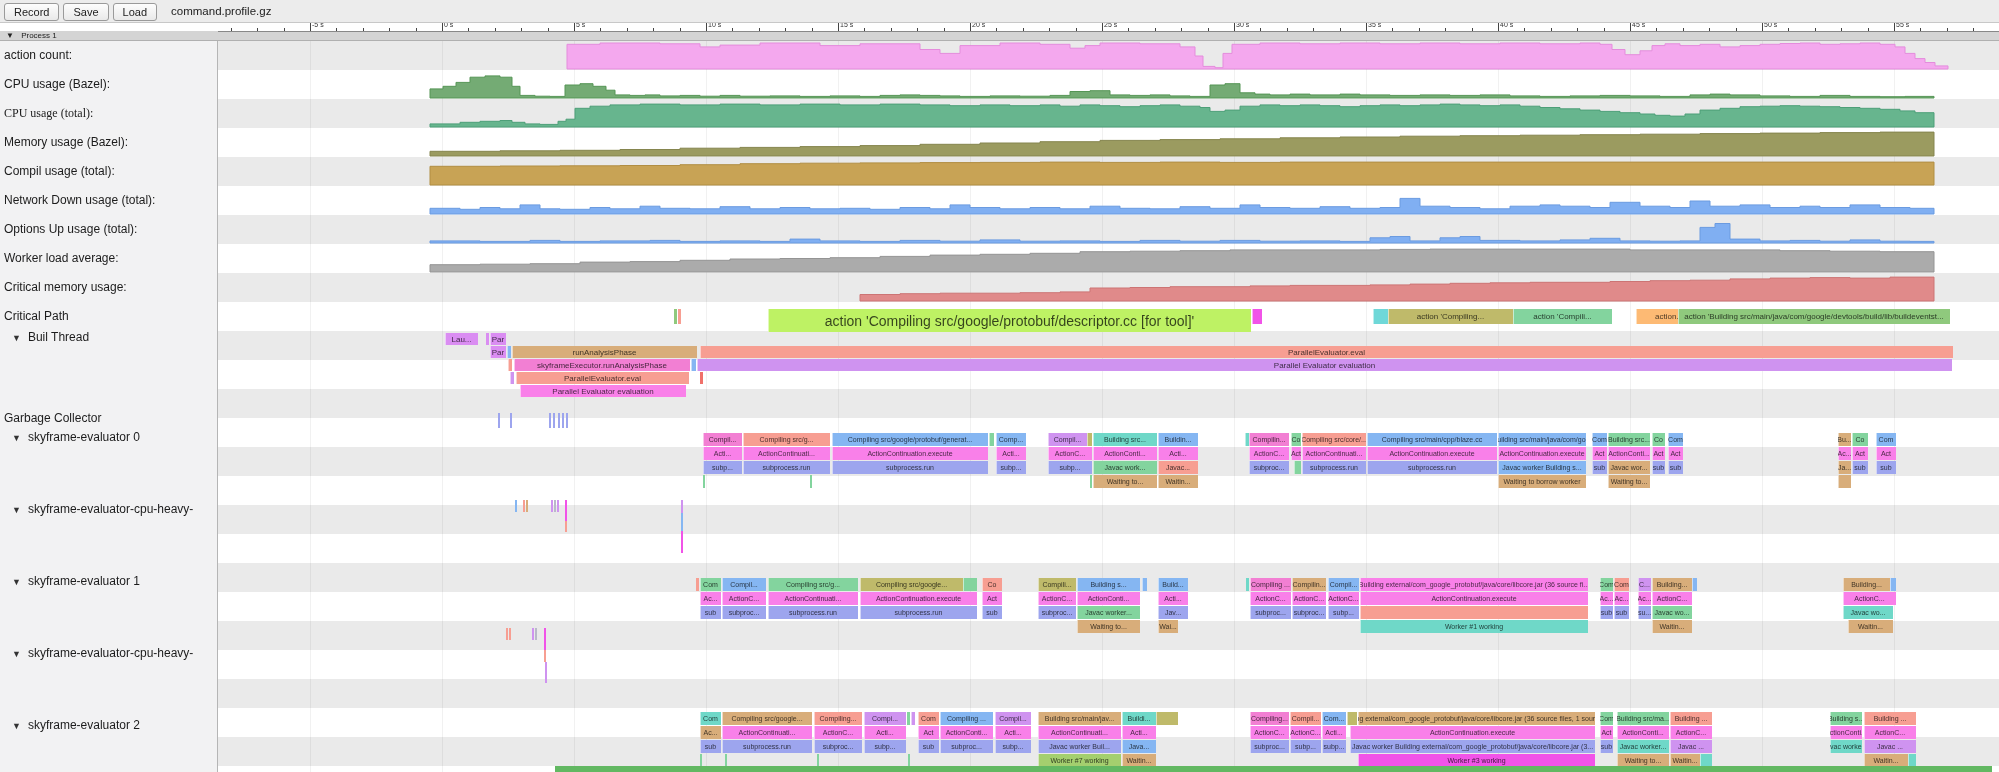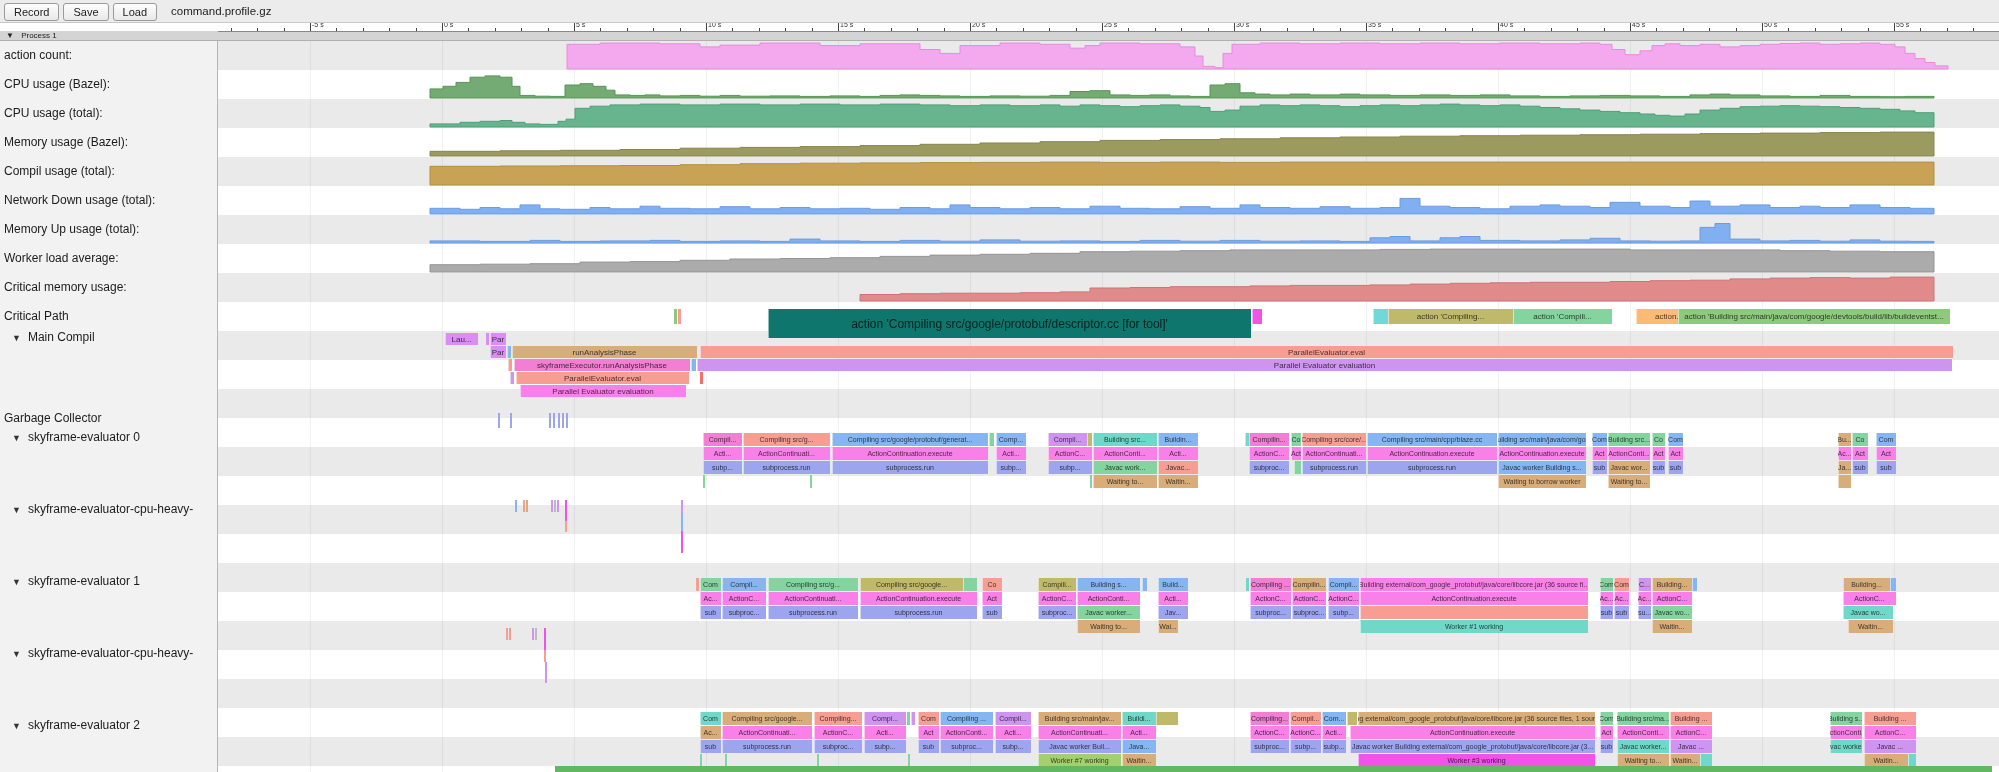--- a/index.html
+++ b/index.html
@@ -124,29 +124,29 @@
       <div class="rlabel" style="left: 1546px;">50 s</div>
       <div class="rlabel" style="left: 1678px;">55 s</div>
     </div>
   <div class="process-header">
     <span>▼</span>
     <span style="margin-left:5px">Process 1</span>
   </div>
   <div id="sidebar">
       <div class="tlabel" style="left: 4px; top: 7px;"><span>action count:</span></div>
       <div class="tlabel" style="left: 4px; top: 36px;"><span>CPU usage (Bazel):</span></div>
-      <div class="tlabel" style="left: 4px; top: 65px;"><span>CPU usage (total):</span></div>
+      <div class="tlabel" style="left: 4px; top: 65px; font-family: Liberation Serif, serif;"><span>CPU usage (total):</span></div>
       <div class="tlabel" style="left: 4px; top: 94px;"><span>Memory usage (Bazel):</span></div>
       <div class="tlabel" style="left: 4px; top: 123px;"><span>Compil usage (total):</span></div>
       <div class="tlabel" style="left: 4px; top: 152px;"><span>Network Down usage (total):</span></div>
-      <div class="tlabel" style="left: 4px; top: 181px;"><span>Memory Up usage (total):</span></div>
+      <div class="tlabel" style="left: 4px; top: 181px;"><span>Options Up usage (total):</span></div>
       <div class="tlabel" style="left: 4px; top: 210px;"><span>Worker load average:</span></div>
       <div class="tlabel" style="left: 4px; top: 239px;"><span>Critical memory usage:</span></div>
       <div class="tlabel" style="left: 4px; top: 268px;"><span>Critical Path</span></div>
-      <div class="tlabel" style="left: 12px; top: 289px;"><span class="arr">▼</span><span>Main Compil</span></div>
+      <div class="tlabel" style="left: 12px; top: 289px;"><span class="arr">▼</span><span>Buil Thread</span></div>
       <div class="tlabel" style="left: 4px; top: 370px;"><span>Garbage Collector</span></div>
       <div class="tlabel" style="left: 12px; top: 389px;"><span class="arr">▼</span><span>skyframe-evaluator 0</span></div>
       <div class="tlabel" style="left: 12px; top: 461px;"><span class="arr">▼</span><span>skyframe-evaluator-cpu-heavy-</span></div>
       <div class="tlabel" style="left: 12px; top: 533px;"><span class="arr">▼</span><span>skyframe-evaluator 1</span></div>
       <div class="tlabel" style="left: 12px; top: 605px;"><span class="arr">▼</span><span>skyframe-evaluator-cpu-heavy-</span></div>
       <div class="tlabel" style="left: 12px; top: 677px;"><span class="arr">▼</span><span>skyframe-evaluator 2</span></div>
     </div>
   <svg id="charts" width="1999" height="772">
       <path d="M567,69 L567,44.3 L600,44.3 L600,43.0 L660,43.0 L660,43.8 L700,43.8 L700,46.9 L720,46.9 L720,45.1 L760,45.1 L760,43.0 L820,43.0 L820,45.6 L860,45.6 L860,43.8 L920,43.8 L920,49.5 L940,49.5 L940,53.4 L960,53.4 L960,45.6 L1000,45.6 L1000,43.0 L1040,43.0 L1040,44.3 L1070,44.3 L1070,48.2 L1085,48.2 L1085,45.6 L1100,45.6 L1100,43.0 L1140,43.0 L1140,43.8 L1180,43.8 L1180,46.9 L1195,46.9 L1195,56.0 L1203,56.0 L1203,66.4 L1215,66.4 L1215,67.7 L1223,67.7 L1223,53.4 L1232,53.4 L1232,44.3 L1260,44.3 L1260,43.0 L1300,43.0 L1300,43.8 L1340,43.8 L1340,43.0 L1380,43.0 L1380,43.8 L1420,43.8 L1420,43.0 L1460,43.0 L1460,43.8 L1500,43.8 L1500,43.0 L1540,43.0 L1540,43.8 L1580,43.8 L1580,43.0 L1600,43.0 L1600,44.3 L1612,44.3 L1612,49.5 L1625,49.5 L1625,54.7 L1640,54.7 L1640,50.8 L1652,50.8 L1652,45.6 L1665,45.6 L1665,43.8 L1680,43.8 L1680,45.6 L1700,45.6 L1700,44.3 L1720,44.3 L1720,46.9 L1740,46.9 L1740,45.6 L1760,45.6 L1760,44.3 L1780,44.3 L1780,43.5 L1800,43.5 L1800,43.0 L1820,43.0 L1820,44.3 L1840,44.3 L1840,43.8 L1860,43.8 L1860,43.0 L1880,43.0 L1880,44.3 L1895,44.3 L1895,46.9 L1905,46.9 L1905,53.4 L1915,53.4 L1915,58.6 L1925,58.6 L1925,62.5 L1935,62.5 L1935,65.9 L1948,65.9 L1948,69.0 L1948,69 Z" fill="#f4a8ee" stroke="#e48cdc" stroke-width="1"></path>
       <path d="M430,98 L430,88.9 L443,88.9 L443,86.3 L456,86.3 L456,82.4 L470,82.4 L470,77.2 L485,77.2 L485,75.9 L500,75.9 L500,77.2 L512,77.2 L512,86.3 L520,86.3 L520,95.4 L535,95.4 L535,96.2 L550,96.2 L550,96.4 L565,96.4 L565,85.0 L580,85.0 L580,83.7 L593,83.7 L593,86.3 L606,86.3 L606,90.2 L615,90.2 L615,94.9 L630,94.9 L630,95.4 L645,95.4 L645,94.9 L660,94.9 L660,95.9 L680,95.9 L680,95.4 L700,95.4 L700,96.2 L720,96.2 L720,95.4 L740,95.4 L740,96.2 L770,96.2 L770,95.9 L800,95.9 L800,96.4 L830,96.4 L830,95.9 L860,95.9 L860,96.4 L880,96.4 L880,95.4 L900,95.4 L900,94.9 L920,94.9 L920,95.4 L940,95.4 L940,95.9 L960,95.9 L960,96.4 L990,96.4 L990,95.9 L1020,95.9 L1020,96.2 L1050,96.2 L1050,95.4 L1070,95.4 L1070,91.5 L1090,91.5 L1090,90.7 L1110,90.7 L1110,94.9 L1130,94.9 L1130,95.4 L1150,95.4 L1150,94.9 L1170,94.9 L1170,95.9 L1190,95.9 L1190,96.4 L1210,96.4 L1210,85.0 L1225,85.0 L1225,83.7 L1240,83.7 L1240,92.8 L1255,92.8 L1255,94.1 L1270,94.1 L1270,94.9 L1290,94.9 L1290,94.1 L1310,94.1 L1310,94.9 L1340,94.9 L1340,94.1 L1360,94.1 L1360,94.9 L1390,94.9 L1390,95.4 L1420,95.4 L1420,94.9 L1450,94.9 L1450,95.4 L1480,95.4 L1480,94.9 L1510,94.9 L1510,95.9 L1540,95.9 L1540,96.4 L1570,96.4 L1570,95.9 L1600,95.9 L1600,95.4 L1630,95.4 L1630,95.9 L1660,95.9 L1660,96.4 L1690,96.4 L1690,94.9 L1710,94.9 L1710,94.1 L1730,94.1 L1730,94.9 L1760,94.9 L1760,95.9 L1790,95.9 L1790,96.4 L1820,96.4 L1820,95.4 L1850,95.4 L1850,96.4 L1880,96.4 L1880,96.7 L1905,96.7 L1905,96.4 L1934,96.4 L1934,98.0 L1934,98 Z" fill="#74ab74" stroke="#559555" stroke-width="1"></path>
@@ -179,21 +179,21 @@
     <div class="grid" style="left: 970px; top: 41px; width: 1px; height: 731px;"></div>
     <div class="grid" style="left: 1102px; top: 41px; width: 1px; height: 731px;"></div>
     <div class="grid" style="left: 1234px; top: 41px; width: 1px; height: 731px;"></div>
     <div class="grid" style="left: 1366px; top: 41px; width: 1px; height: 731px;"></div>
     <div class="grid" style="left: 1498px; top: 41px; width: 1px; height: 731px;"></div>
     <div class="grid" style="left: 1630px; top: 41px; width: 1px; height: 731px;"></div>
     <div class="grid" style="left: 1762px; top: 41px; width: 1px; height: 731px;"></div>
     <div class="grid" style="left: 1894px; top: 41px; width: 1px; height: 731px;"></div>
     <div class="blk" style="left: 674px; top: 309px; width: 3px; height: 15px; background: rgb(143, 201, 125); font-size: 8px; box-shadow: none;"></div>
     <div class="blk" style="left: 678px; top: 309px; width: 3px; height: 15px; background: rgb(247, 158, 146); font-size: 8px; box-shadow: none;"></div>
-    <div class="blk" style="left: 768px; top: 309px; width: 483px; height: 29px; background: #0f766e; font-size: 12px;">action 'Compiling src/google/protobuf/descriptor.cc [for tool]'</div>
+    <div class="blk" style="left: 768px; top: 309px; width: 483px; height: 23px; background: #bef264; font-size: 14px;">action 'Compiling src/google/protobuf/descriptor.cc [for tool]'</div>
     <div class="blk" style="left: 1252px; top: 309px; width: 10px; height: 15px; background: rgb(241, 83, 232); font-size: 8px;"></div>
     <div class="blk" style="left: 1373px; top: 309px; width: 15px; height: 15px; background: rgb(111, 216, 216); font-size: 8px;"></div>
     <div class="blk" style="left: 1388px; top: 309px; width: 125px; height: 15px; background: rgb(191, 186, 106); font-size: 8px;">action 'Compiling...</div>
     <div class="blk" style="left: 1513px; top: 309px; width: 99px; height: 15px; background: rgb(131, 212, 158); font-size: 8px;">action 'Compili...</div>
     <div class="blk" style="left: 1612px; top: 309px; width: 66px; height: 15px; background: #fdba74; font-size: 8px; margin-left: 24px;">action...</div>
     <div class="blk" style="left: 1678px; top: 309px; width: 272px; height: 15px; background: rgb(143, 201, 125); font-size: 8px;">action 'Building src/main/java/com/google/devtools/build/lib/buildeventst...</div>
     <div class="blk" style="left: 445px; top: 333px; width: 33px; height: 12px; background: rgb(218, 141, 242); font-size: 8px;">Lau...</div>
     <div class="blk" style="left: 486px; top: 333px; width: 3px; height: 12px; background: rgb(218, 141, 242); font-size: 8px; box-shadow: none;"></div>
     <div class="blk" style="left: 490px; top: 333px; width: 16px; height: 12px; background: rgb(218, 141, 242); font-size: 8px;">Par</div>
     <div class="blk" style="left: 490px; top: 346px; width: 16px; height: 12px; background: rgb(218, 141, 242); font-size: 8px;">Par</div>

